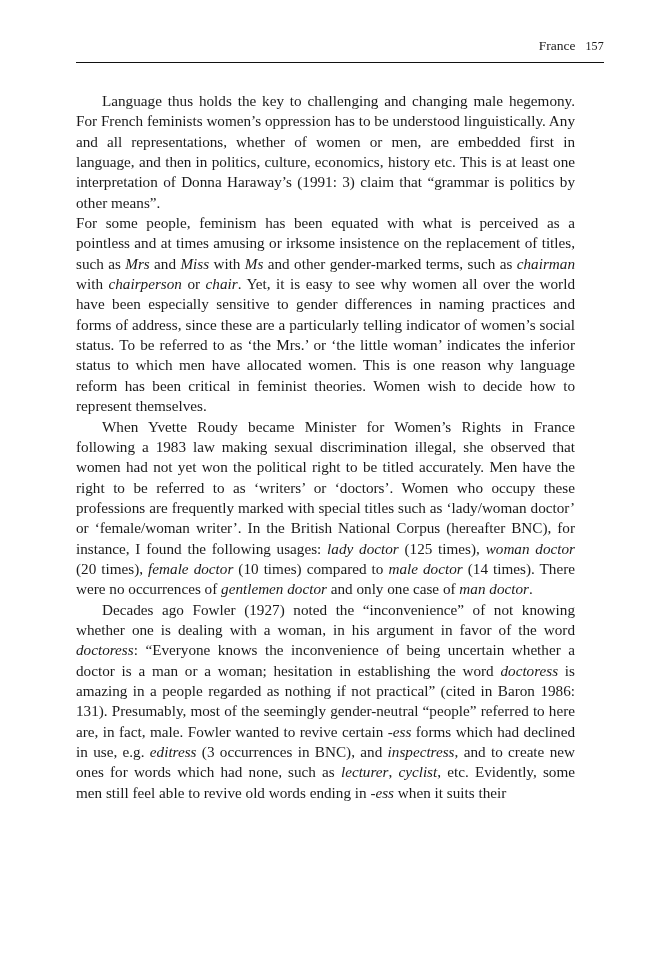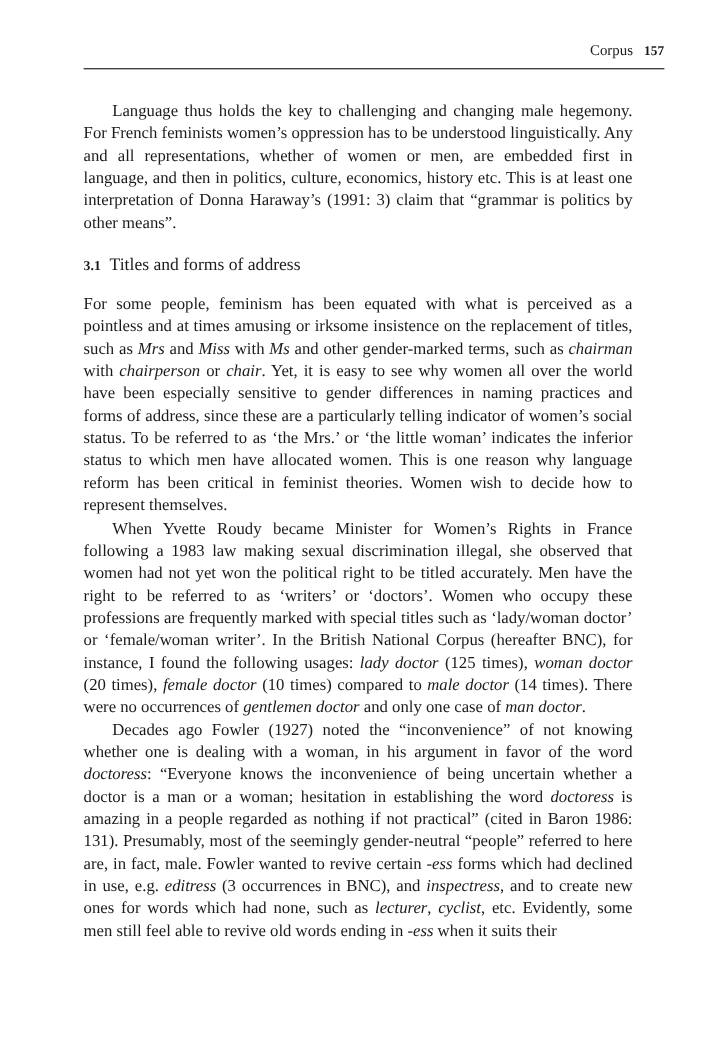--- a/index.html
+++ b/index.html
@@ -1,46 +1,43 @@
 <!DOCTYPE html>
 <html><head>
   <meta charset="utf-8">
   <style>
     html, body { margin: 0; padding: 0; background: #ffffff; }
     body { width: 650px; height: 954px; position: relative; overflow: hidden;
            font-family: "Liberation Serif", "DejaVu Serif", serif; color: #1a1a1a; }
     .running-head { position: absolute; left: 76px; width: 528px; top: 38px; height: 20px;
                     text-align: right; font-size: 13.5px; }
     .running-head .title { margin-right: 10px; }
-    .running-head .folio { font-size: 12px; font-weight: bold; letter-spacing: 0.2px; }
+    .running-head .folio { font-size: 12px; font-weight: normal; letter-spacing: 0.2px; }
     .rule { position: absolute; left: 76px; width: 528px; top: 62px; height: 0;
             border-top: 1.3px solid #111; }
     .body-text { position: absolute; left: 76px; width: 499px; top: 91px;
                  font-size: 15.2px; line-height: 20.35px; text-align: justify;
                  hyphens: manual; }
     .body-text p { margin: 0; }
     .body-text p.indent { text-indent: 26px; font-family: Liberation Serif, serif; }
     .heading { margin: 18px 0 16px 0; font-size: 16px; line-height: 20px; text-align: left; }
     .heading .num { font-weight: bold; font-size: 12.5px; margin-right: 8px; }
     .first { margin-top: 0; }
     i { font-style: italic; }
   </style>
 </head>
 <body>
 
 <div class="running-head">
-  <span class="title">Corpus</span><span class="folio">157</span>
+  <span class="title">France</span><span class="folio">157</span>
 </div>
 <div class="rule"></div>
 
 <div class="body-text">
   <p class="indent first">Language thus holds the key to challenging and changing male hegemony. For French feminists women’s oppression has to be understood linguistically. Any and all representations, whether of women or men, are embedded first in language, and then in politics, culture, economics, history etc. This is at least one interpretation of Donna Haraway’s (1991: 3) claim that “grammar is politics by other means”.</p>
 
-  <div class="heading">
-    <span class="num">3.1</span><span>Titles and forms of address</span>
-  </div>
 
   <p><span>For some people, feminism has been equated with what is perceived as a pointless and at times amusing or irksome insistence on the replacement of titles, such as </span><i>Mrs</i><span> and </span><i>Miss</i><span> with </span><i>Ms</i><span> and other gender-marked terms, such as </span><i>chairman</i><span> with </span><i>chairperson</i><span> or </span><i>chair</i><span>. Yet, it is easy to see why women all over the world have been especially sensitive to gender differences in naming practices and forms of address, since these are a particularly telling indicator of women’s social status. To be referred to as ‘the Mrs.’ or ‘the little woman’ indicates the inferior status to which men have allocated women. This is one reason why language reform has been critical in feminist theories. Women wish to decide how to represent themselves.</span></p>
 
   <p class="indent"><span>When Yvette Roudy became Minister for Women’s Rights in France following a 1983 law making sexual discrimination illegal, she observed that women had not yet won the political right to be titled accurately. Men have the right to be referred to as ‘writers’ or ‘doctors’. Women who occupy these professions are frequently marked with special titles such as ‘lady/woman doctor’ or ‘female/woman writer’. In the British National Corpus (hereafter BNC), for instance, I found the following usages: </span><i>lady doctor</i><span> (125 times), </span><i>woman doctor</i><span> (20 times), </span><i>female doctor</i><span> (10 times) compared to </span><i>male doctor</i><span> (14 times). There were no occurrences of </span><i>gentlemen doctor</i><span> and only one case of </span><i>man doctor</i><span>.</span></p>
 
   <p class="indent"><span>Decades ago Fowler (1927) noted the “inconvenience” of not knowing whether one is dealing with a woman, in his argument in favor of the word </span><i>doctoress</i><span>: “Everyone knows the inconvenience of being uncertain whether a doctor is a man or a woman; hesitation in establishing the word </span><i>doctoress</i><span> is amazing in a people regarded as nothing if not practical” (cited in Baron 1986: 131). Presumably, most of the seemingly gender-neutral “people” referred to here are, in fact, male. Fowler wanted to revive certain -</span><i>ess</i><span> forms which had declined in use, e.g. </span><i>editress</i><span> (3 occurrences in BNC), and </span><i>inspectress</i><span>, and to create new ones for words which had none, such as </span><i>lecturer</i><span>, </span><i>cyclist</i><span>, etc. Evident­ly, some men still feel able to revive old words ending in -</span><i>ess</i><span> when it suits their</span></p>
 </div>
 
 </body></html>

